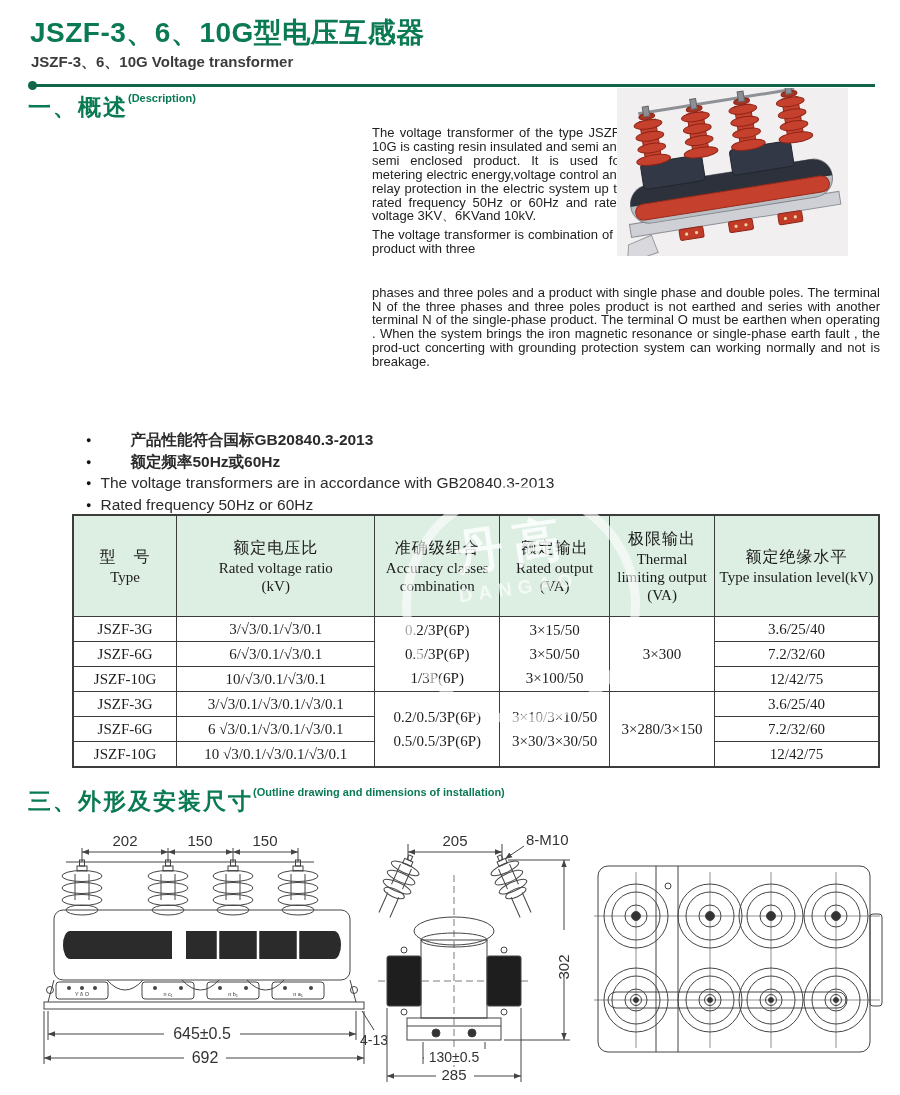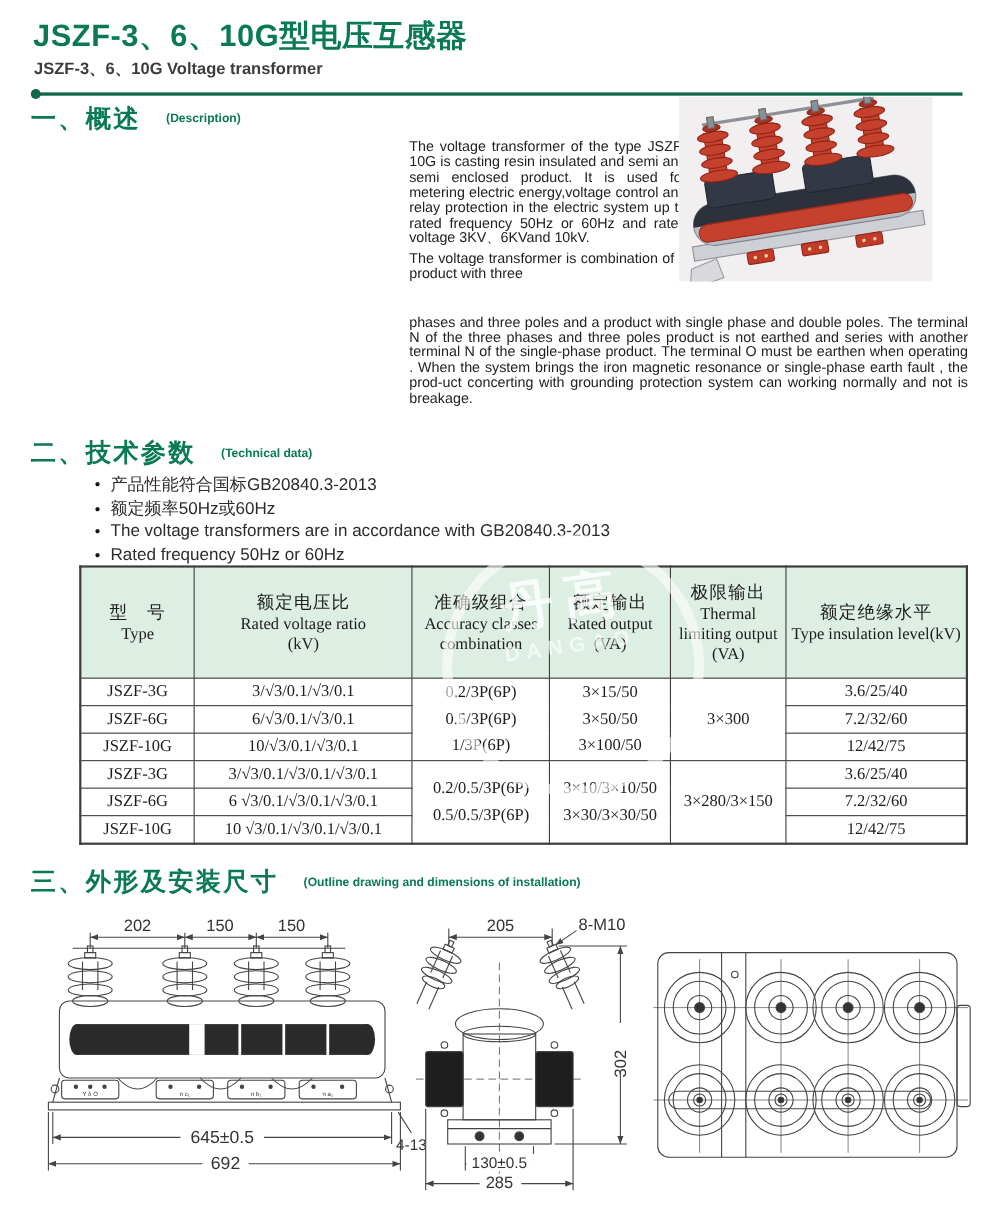--- a/index.html
+++ b/index.html
@@ -4,38 +4,38 @@
 <style>
   html,body{margin:0;padding:0;background:#fff;}
   .page{position:relative;width:900px;height:1095px;background:#fff;overflow:hidden;
         font-family:"Liberation Sans","DejaVu Sans",sans-serif;color:#2b2b2b;}
   
   .title{position:absolute;left:30px;top:14px;font-size:28px;font-weight:800;color:#0a7a52;letter-spacing:.5px;}
   .subtitle{position:absolute;left:31px;top:53px;font-size:15px;font-weight:600;color:#3c3c3c;}
   .rule{position:absolute;left:30px;top:84px;width:845px;height:3px;background:#11654a;}
   .rule::before{content:"";position:absolute;left:-2px;top:-3px;width:9px;height:9px;border-radius:50%;background:#11654a;}
   
-  .sec-head{position:absolute;left:28px;display:flex;align-items:center;gap:23px;color:#0a7a52;}
+  .sec-head{position:absolute;left:28px;display:flex;align-items:flex-start;gap:0;color:#0a7a52;}
   .sec-cn{font-size:23px;font-weight:800;letter-spacing:2px;}
   .sec-en{font-size:11px;font-weight:700;}
   
   .cn-col{position:absolute;left:60px;top:124px;width:312px;font-size:15.5px;line-height:17.5px;
           font-weight:600;text-align:justify;color:#222;}
   .cn-col p{margin:0;}
   .en-col{position:absolute;left:372px;top:126px;width:252px;font-size:13px;line-height:13.9px;
           text-align:justify;color:#222;}
   .en-col p{margin:0 0 5px 0;}
   .en-wide{position:absolute;left:372px;top:286px;width:508px;font-size:13px;line-height:13.7px;
            text-align:justify;color:#222;}
   .photo{position:absolute;left:617px;top:88px;width:231px;height:168px;}
   
   .bullets{position:absolute;left:86px;top:430px;}
   .bullet{display:flex;align-items:baseline;height:22px;font-size:15.5px;}
   .bullet .dot{font-size:9px;margin-right:9px;position:relative;top:-2px;color:#111;}
-  .bullet.cjk span.t{font-weight:400;}
+  .bullet.cjk span.t{font-weight:700;margin-left:30px;}
   
   table.spec{position:absolute;left:72px;top:514px;width:808px;border-collapse:collapse;
              font-family:"Liberation Serif","DejaVu Serif",serif;color:#1c1c1c;}
   table.spec th,table.spec td{border:1px solid #3c3c3c;text-align:center;vertical-align:middle;padding:0 2px;}
   table.spec{border:2px solid #3c3c3c;}
   table.spec th{height:100px;background:#ddeee3;font-weight:normal;}
   table.spec td{height:24px;font-size:15px;}
   .h-cn{font-size:16px;letter-spacing:1px;}
   .h-en,.h-u{font-size:15px;line-height:18px;}
   td.multi div{line-height:24px;text-align:center;}
@@ -129,24 +129,20 @@
             <circle cx="73" cy="138.5" r="1.6"></circle>
             <circle cx="113" cy="138.5" r="1.6"></circle>
             <circle cx="123" cy="138.5" r="1.6"></circle>
             <circle cx="163" cy="138.5" r="1.6"></circle>
             <circle cx="173" cy="138.5" r="1.6"></circle>
         </g>
       </g>
     </svg>
   </div>
 
-  <div class="sec-head" style="top:396px">
-    <span class="sec-cn">二、技术参数</span>
-    <span class="sec-en">(Technical data)</span>
-  </div>
   <div class="bullets">
     <div class="bullet cjk">
         <span class="dot">●</span>
         <span class="t">产品性能符合国标GB20840.3-2013</span>
       </div>
     <div class="bullet cjk">
         <span class="dot">●</span>
         <span class="t">额定频率50Hz或60Hz</span>
       </div>
     <div class="bullet">

